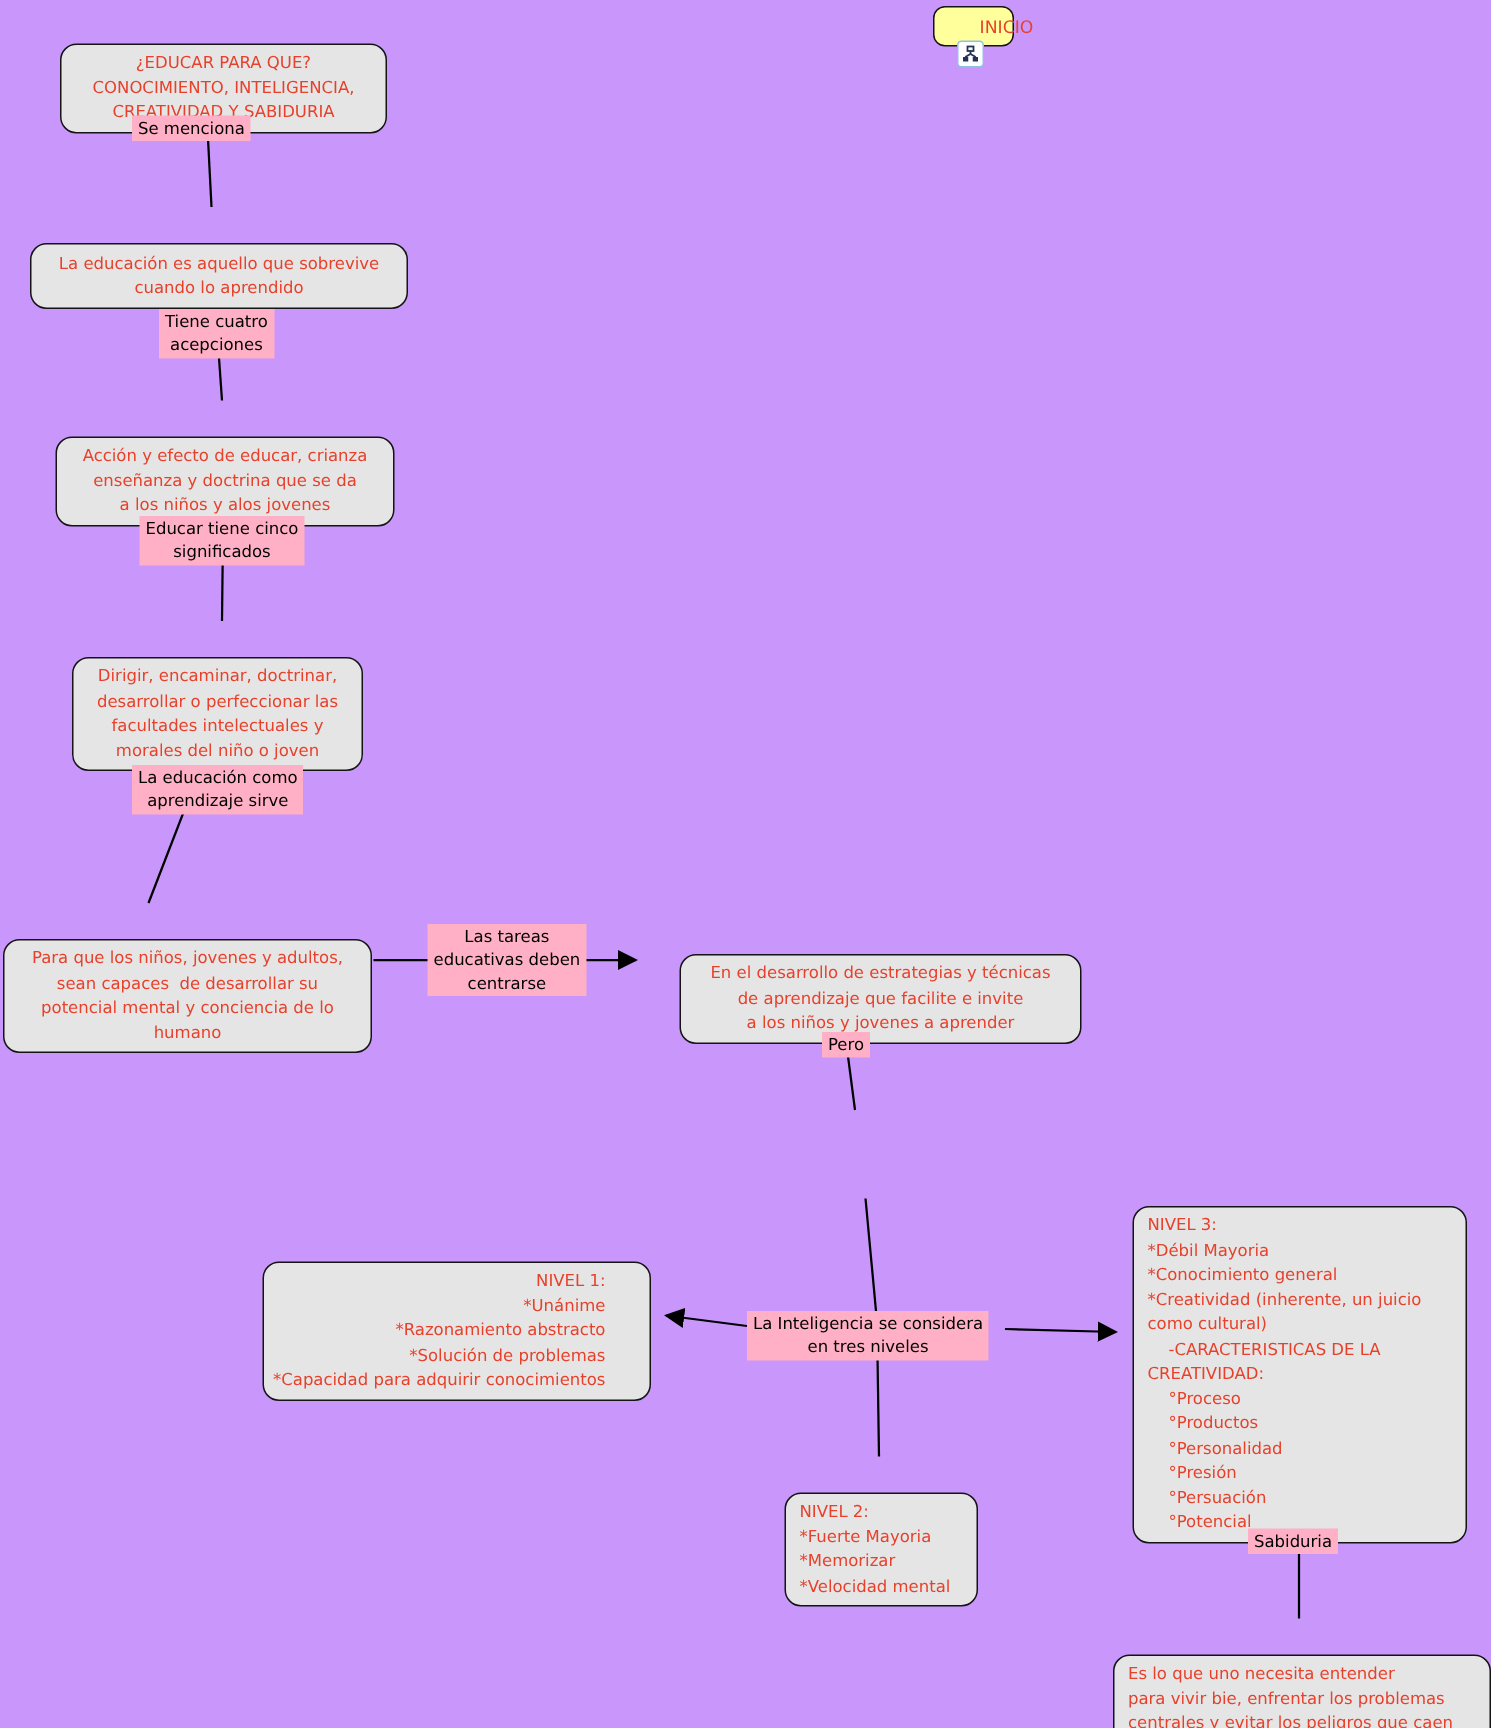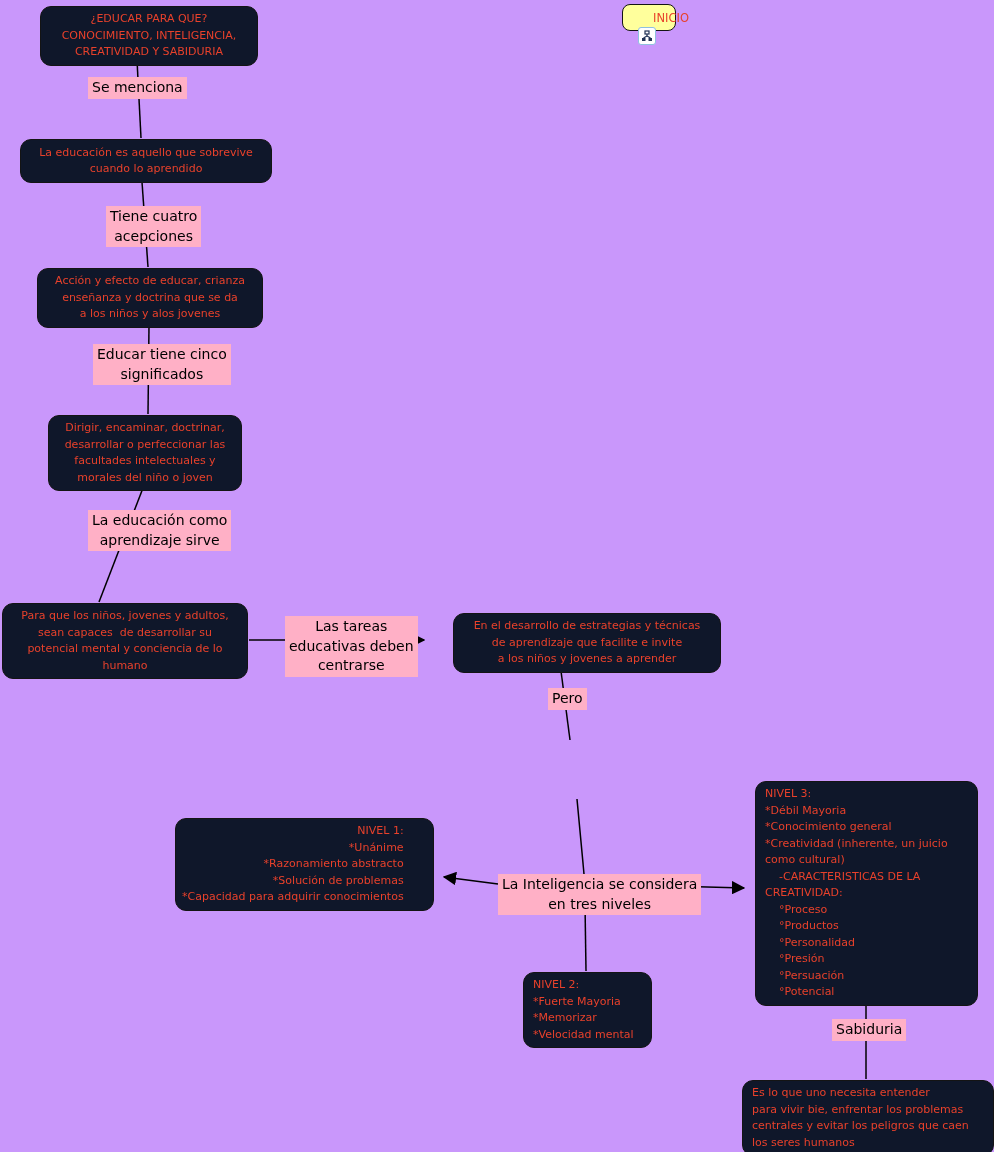--- a/index.html
+++ b/index.html
@@ -16,44 +16,45 @@
   }
   #connector-layer {
     position: absolute; left: 0; top: 0;
     width: 994px; height: 1152px;
     z-index: 1;
   }
   .concept {
     position: absolute;
     z-index: 2;
     box-sizing: border-box;
-    background: #0f172a;
+    background: #e5e5e5;
     border: 1.5px solid #141414;
     border-radius: 11px;
     color: #E8412B;
     font-size: 11px;
     line-height: 1.5;
     text-align: center;
     white-space: pre-wrap;
     display: flex;
     align-items: center;
     justify-content: center;
     padding: 4px 6px;
+    margin-top: 23px;
   }
   .concept.left {
     text-align: left;
     justify-content: flex-start;
   }
   .link-label {
     position: absolute;
     z-index: 3;
     box-sizing: border-box;
     background: #FFB0C6;
     color: #000000;
-    font-size: 14px;
+    font-size: 11px;
     line-height: 1.4;
     text-align: center;
     white-space: pre-wrap;
     padding: 1px 4px;
   }
   #inicio-node {
     position: absolute;
     z-index: 2;
     box-sizing: border-box;
     left: 622px; top: 4px; width: 54px; min-height: 27px;

